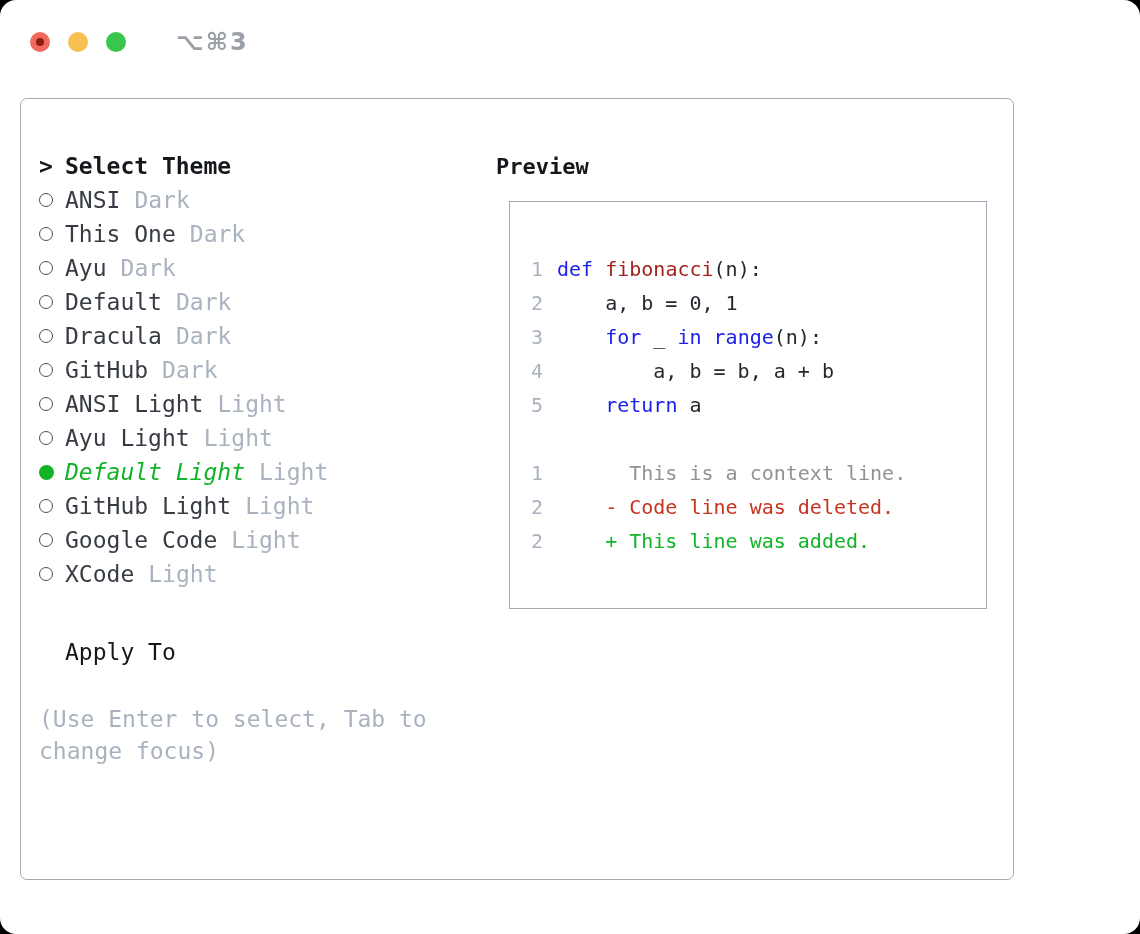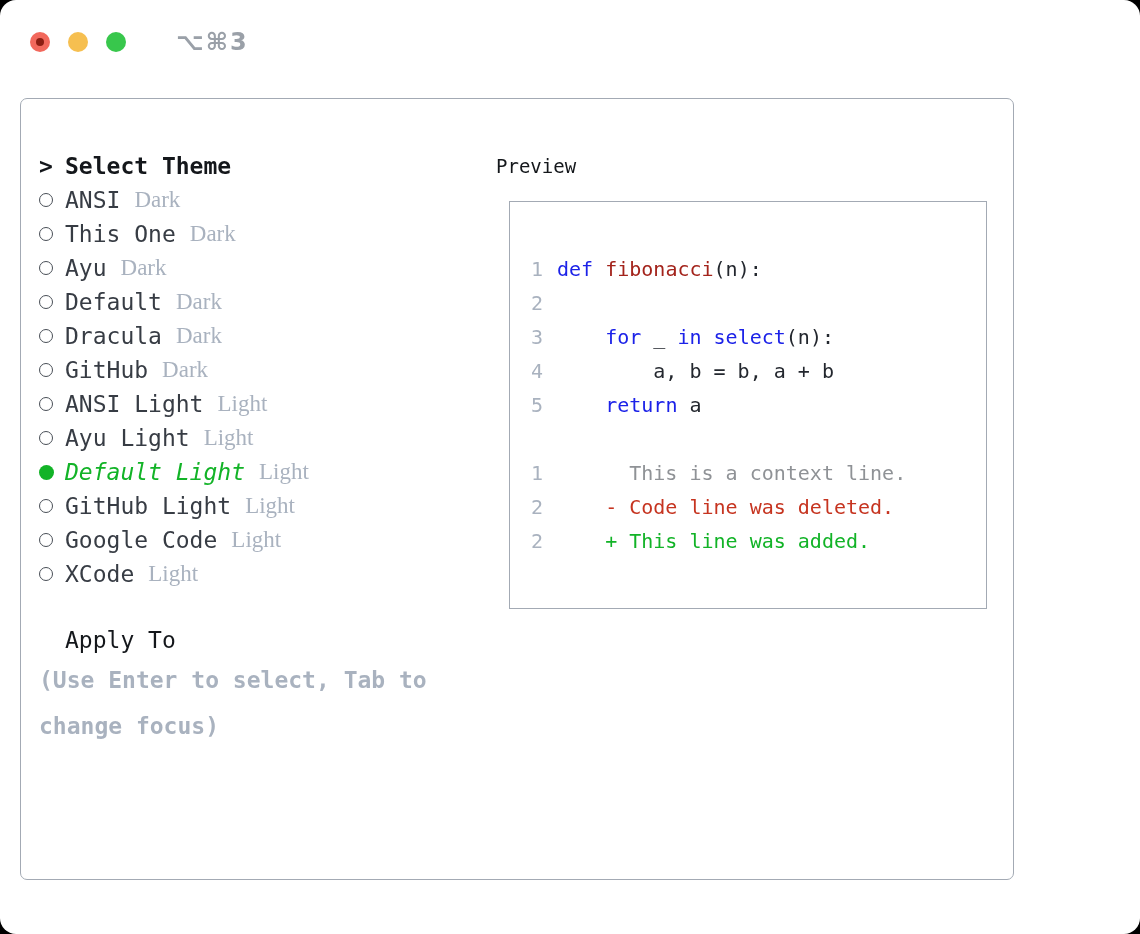--- a/index.html
+++ b/index.html
@@ -96,39 +96,39 @@
     display: inline-block;
     box-sizing: content-box;
   }
   .radio.on {
     width: 15px;
     height: 15px;
     border: none;
     background: var(--accent-green);
   }
   .opt-name { color: var(--item-text); margin-right: 14px; }
-  .opt-tag  { color: var(--tag-gray); font-family: Liberation Serif, serif; }
+  .opt-tag  { color: var(--tag-gray); }
   .option.selected .opt-name { color: var(--accent-green); font-style: italic; }
-  .apply-section { margin-top: 32px; }
+  .apply-section { margin-top: 44px; }
   .hint {
+    margin-top: 34px;
     width: 400px;
-    line-height: 46px;
+    line-height: 32px;
     color: var(--hint-gray);
-    font-weight: bold;
   }
   
   .preview-label {
     position: absolute;
     left: 475px;
     top: 50px;
     height: 34px;
     display: flex;
     align-items: center;
-    font-size: 19px;
-    font-weight: normal;
+    font-size: 22px;
+    font-weight: bold;
     color: var(--heading-text);
   }
   .preview-box {
     position: absolute;
     left: 488px;
     top: 102px;
     width: 478px;
     height: 408px;
     border: 1.5px solid var(--panel-border);
     box-sizing: border-box;
@@ -199,22 +199,22 @@
       </div>
 
       <div class="hint">(Use Enter to select, Tab to change focus)</div>
     </div>
 
     <div class="preview-label">Preview</div>
 
     <div class="preview-box">
       <div id="code-block">
           <div class="code-line"><span class="lnum">1</span><span class="code-text"><span class="seg kw">def</span><span class="seg plain"> </span><span class="seg fn">fibonacci</span><span class="seg plain">(n):</span></span></div>
-          <div class="code-line"><span class="lnum">2</span></div>
-          <div class="code-line"><span class="lnum">3</span><span class="code-text"><span class="seg plain">    </span><span class="seg kw">for</span><span class="seg plain"> _ </span><span class="seg kw">in</span><span class="seg plain"> </span><span class="seg kw">select</span><span class="seg plain">(n):</span></span></div>
+          <div class="code-line"><span class="lnum">2</span><span class="code-text"><span class="seg plain">    a, b = 0, 1</span></span></div>
+          <div class="code-line"><span class="lnum">3</span><span class="code-text"><span class="seg plain">    </span><span class="seg kw">for</span><span class="seg plain"> _ </span><span class="seg kw">in</span><span class="seg plain"> </span><span class="seg kw">range</span><span class="seg plain">(n):</span></span></div>
           <div class="code-line"><span class="lnum">4</span><span class="code-text"><span class="seg plain">        a, b = b, a + b</span></span></div>
           <div class="code-line"><span class="lnum">5</span><span class="code-text"><span class="seg plain">    </span><span class="seg kw">return</span><span class="seg plain"> a</span></span></div>
           <div class="code-line"><span class="lnum"></span><span class="code-text"></span></div>
           <div class="code-line"><span class="lnum">1</span><span class="code-text"><span class="seg ctx">      This is a context line.</span></span></div>
           <div class="code-line"><span class="lnum">2</span><span class="code-text"><span class="seg del">    - Code line was deleted.</span></span></div>
           <div class="code-line"><span class="lnum">2</span><span class="code-text"><span class="seg add">    + This line was added.</span></span></div>
         </div>
     </div>
 
   </div>

